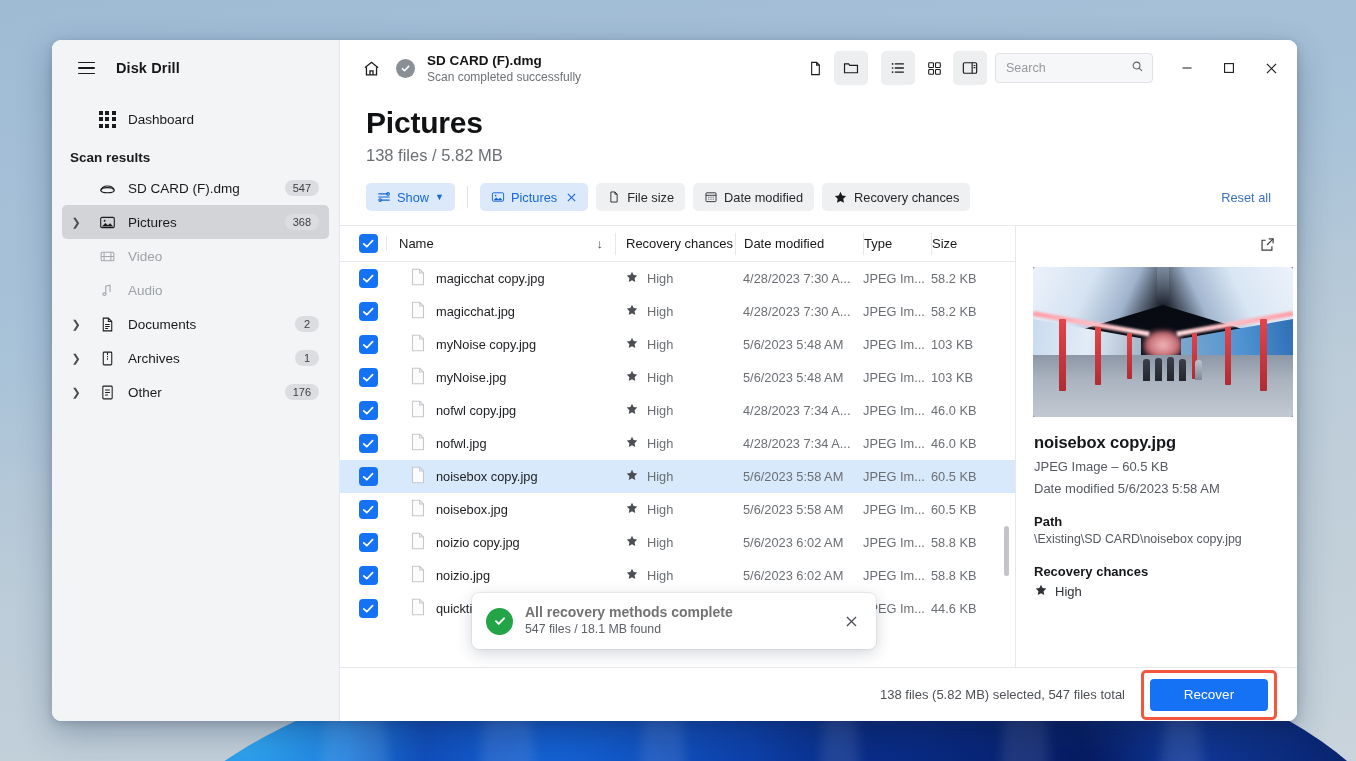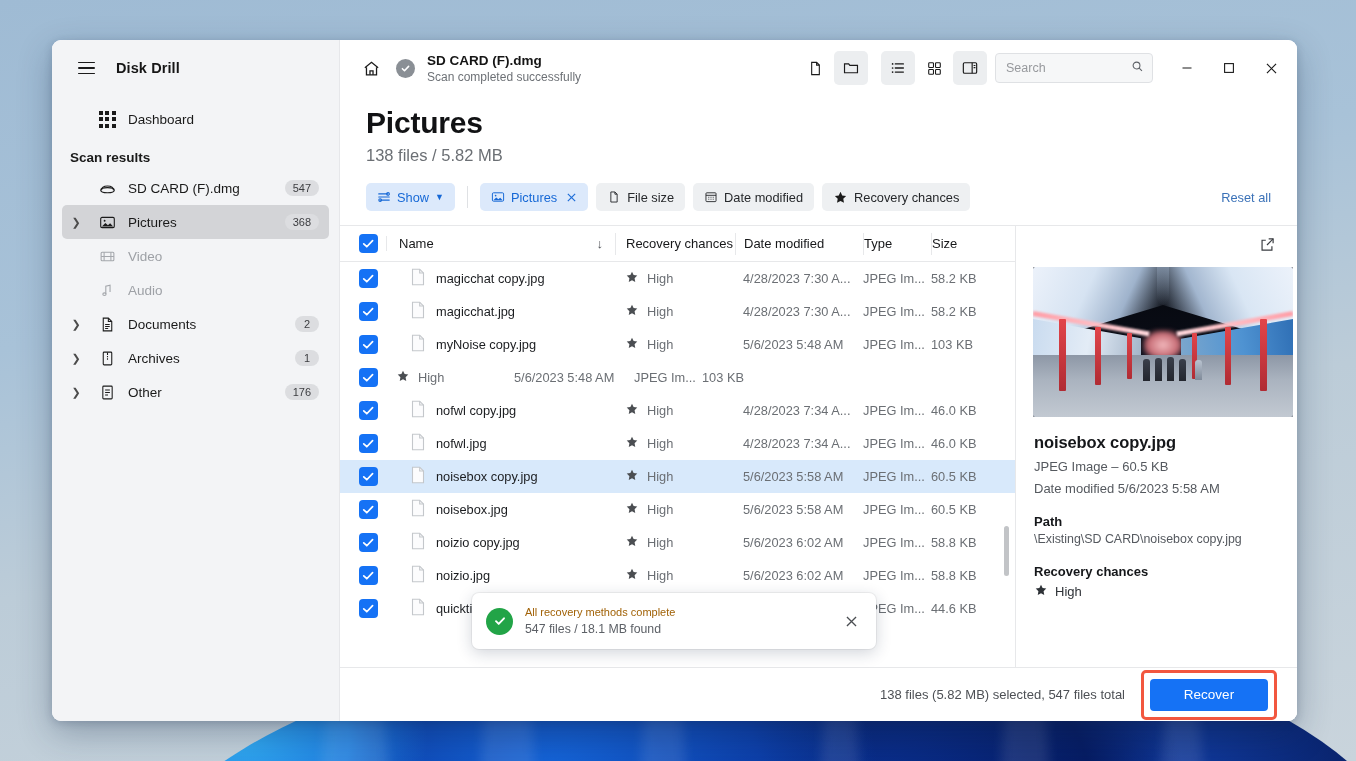--- a/index.html
+++ b/index.html
@@ -212,21 +212,21 @@
     width: 404px; height: 56px;
     background: #ffffff; border-radius: 7px;
     box-shadow: 0 4px 16px rgba(25,40,70,0.20), 0 0 0 1px rgba(0,0,0,0.05);
     display: flex; align-items: center; padding: 0 12px 0 14px; gap: 12px;
   }
   .toast-ico {
     width: 27px; height: 27px; border-radius: 50%; background: #22a447;
     display: flex; align-items: center; justify-content: center; flex: 0 0 27px;
   }
   .toast-txt { flex: 1 1 auto; min-width: 0; }
-  .toast-t1 { font-size: 11px; font-weight: 400; color: #a16207; line-height: 17px; }
+  .toast-t1 { font-size: 14px; font-weight: 700; color: #737373; line-height: 17px; }
   .toast-t2 { font-size: 12.3px; color: #5d6167; line-height: 17px; }
   .toast-x { width: 26px; height: 26px; display: flex; align-items: center; justify-content: center; cursor: pointer; color: #4a4d51; }
 
   
   .preview {
     width: 282px; flex: 0 0 282px;
     border-left: 1px solid #e7e8ea;
     display: flex; flex-direction: column;
     padding: 0 18px;
     background: #fff;
@@ -670,20 +670,27 @@
               <div class="c-type muted">JPEG Im...</div>
               <div class="c-size muted">103 KB</div>
             </div>
             <div class="trow">
               <div class="c-check">
                 <svg width="19" height="19" viewBox="0 0 20 20">
                   <rect width="20" height="20" rx="4.2" fill="#1572f5"></rect>
                   <path d="M5 10.3l3.2 3.1 6.1-6.4" fill="none" stroke="#fff" stroke-width="1.8" stroke-linecap="round" stroke-linejoin="round"></path>
                 </svg>
               </div>
+              <div class="c-name">
+                <span class="filico"><svg width="16" height="18" viewBox="0 0 16 18" fill="none" stroke="#c4c7cb" stroke-width="1.1">
+                    <path d="M2.5 1.2h7.2l3.8 3.8v11.8H2.5z" fill="#fcfcfd"></path>
+                    <path d="M9.7 1.2V5h3.8"></path>
+                  </svg></span>
+                <span class="fname">myNoise.jpg</span>
+              </div>
               <div class="c-rec">
                 <span class="rec-cell">
                   <span class="star"><svg width="14" height="14" viewBox="0 0 20 20" fill="#4b4e52">
                       <path d="M10 2.4l2.3 4.9 5.2.7-3.8 3.7.95 5.3L10 14.5 5.35 17l.95-5.3-3.8-3.7 5.2-.7z"></path>
                     </svg></span>
                   <span>High</span>
                 </span>
               </div>
               <div class="c-date muted">5/6/2023 5:48 AM</div>
               <div class="c-type muted">JPEG Im...</div>

